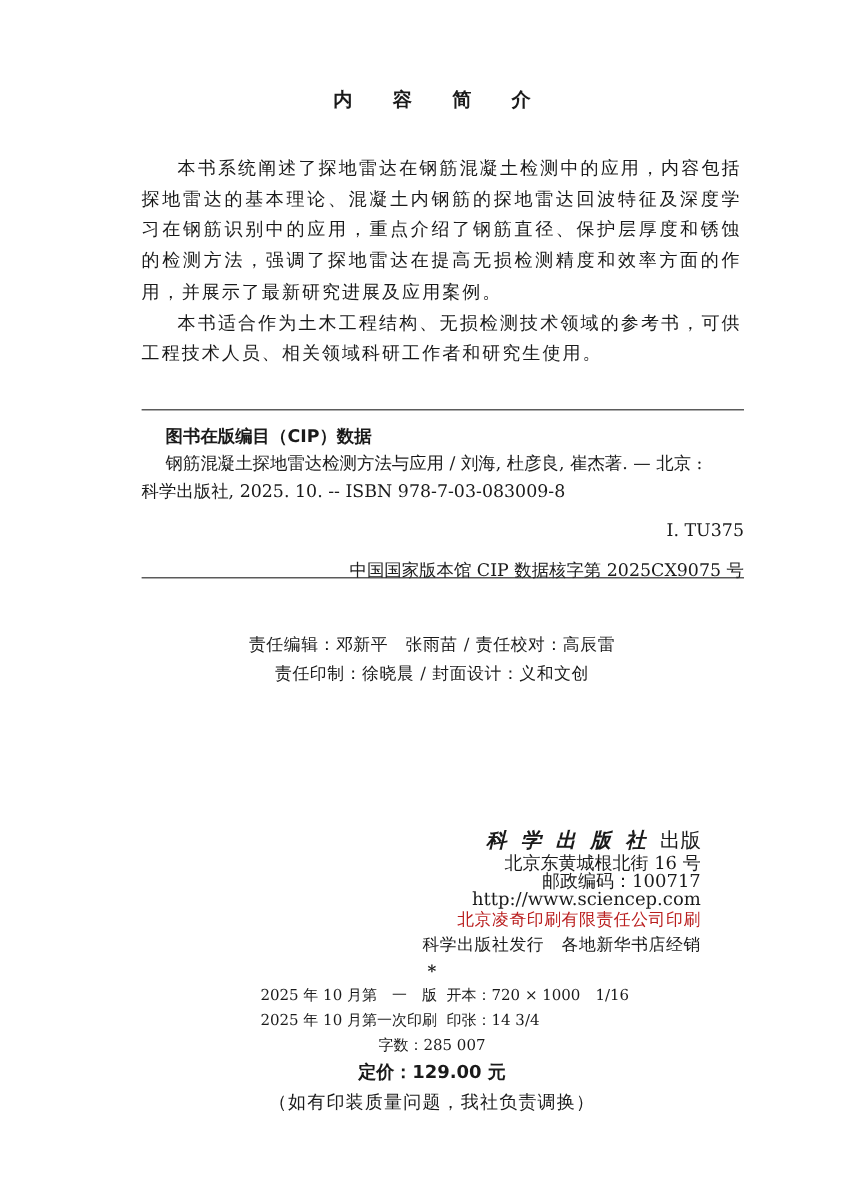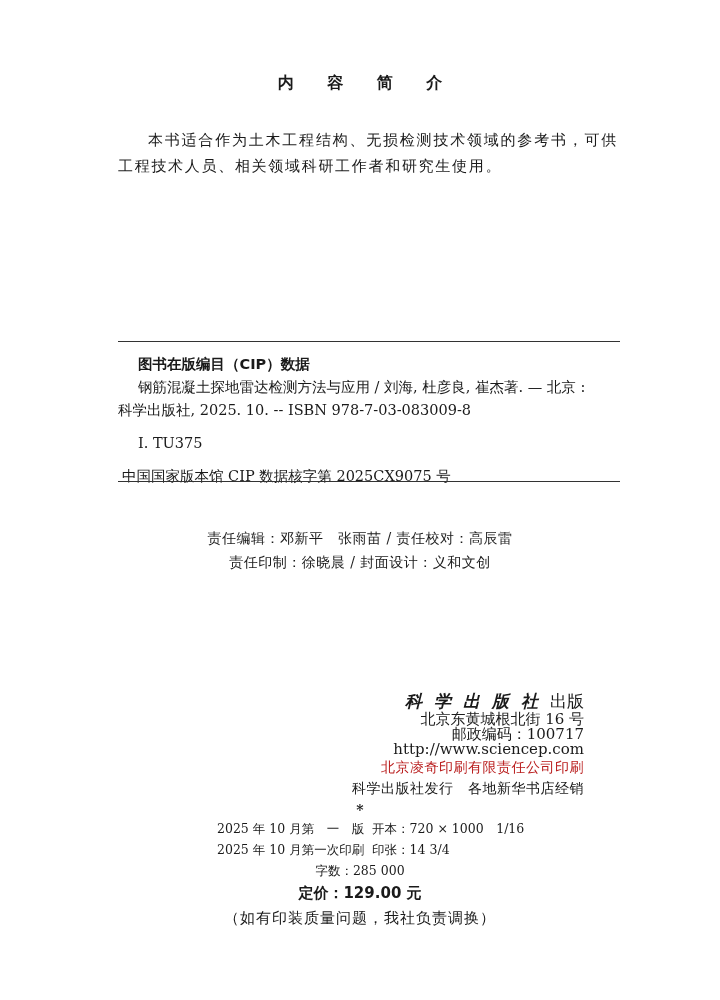--- a/index.html
+++ b/index.html
@@ -21,21 +21,21 @@
   }
   .summary p { margin: 0; text-indent: 2em; }
   .rule { left: 118px; width: 502px; height: 0; border-top: 1.2px solid #333; }
   .cip { left: 118px; width: 502px; top: 352px; font-size: 14.5px; }
   .cip .head {
     font-family: "DejaVu Sans", "Liberation Sans", sans-serif;
     font-weight: bold; font-size: 14.5px; padding-left: 20px; height: 24px; line-height: 24px;
   }
   .cip .line { line-height: 23px; white-space: nowrap; }
   .cip .indent { padding-left: 20px; }
-  .cip .gap { margin-top: 10px; }
+  .cip .gap { margin-top: 10px; text-align: right; }
   .credits {
     left: 0; width: 720px; top: 491px; text-align: center;
     font-size: 14px; line-height: 24px; letter-spacing: 0.5px; margin-top: 35px;
   }
   .pub { left: 0; width: 584px; top: 690px; text-align: right; }
   .pub .logo { font-size: 17px; line-height: 22px; }
   .pub .logo .cal { font-style: italic; font-weight: bold; letter-spacing: 12px; }
   .pub .small { font-size: 15px; line-height: 15px; }
   .pub .med { font-size: 14px; line-height: 21px; letter-spacing: 0.5px; }
   .pub .printer { color: #b91c1c; }
@@ -48,20 +48,21 @@
     font-weight: bold; font-size: 15px; line-height: 24px;
   }
   .return { font-size: 15px; line-height: 26px; letter-spacing: 1px; }
 </style>
 </head>
 <body>
 
 <div class="abs title">内 容 简 介</div>
 
 <div class="abs summary">
+  <p>本书系统阐述了探地雷达在钢筋混凝土检测中的应用，内容包括探地雷达的基本理论、混凝土内钢筋的探地雷达回波特征及深度学习在钢筋识别中的应用，重点介绍了钢筋直径、保护层厚度和锈蚀的检测方法，强调了探地雷达在提高无损检测精度和效率方面的作用，并展示了最新研究进展及应用案例。</p>
   <p>本书适合作为土木工程结构、无损检测技术领域的参考书，可供工程技术人员、相关领域科研工作者和研究生使用。</p>
 </div>
 
 <div class="abs rule" style="top:341px"></div>
 
 <div class="abs cip">
   <div class="head">图书在版编目（CIP）数据</div>
   <div class="line indent">钢筋混凝土探地雷达检测方法与应用 / 刘海, 杜彦良, 崔杰著. — 北京 :</div>
   <div class="line">科学出版社, 2025. 10. -- ISBN 978-7-03-083009-8</div>
   <div class="line indent gap">Ⅰ. TU375</div>
@@ -83,16 +84,16 @@
   <div class="small">邮政编码：100717</div>
   <div class="small">http://www.sciencep.com</div>
   <div class="med printer">北京凌奇印刷有限责任公司印刷</div>
   <div class="med">科学出版社发行　各地新华书店经销</div>
 </div>
 
 <div class="abs spec">
   <div class="star">*</div>
   <div class="row left">2025 年 10 月第　一　版  开本：720 × 1000　1/16</div>
   <div class="row left">2025 年 10 月第一次印刷  印张：14 3/4</div>
-  <div class="row">字数：285 000</div>
+  <div class="row">字数：285 007</div>
   <div class="price">定价：129.00 元</div>
   <div class="return">（如有印装质量问题，我社负责调换）</div>
 </div>
 
 </body></html>

